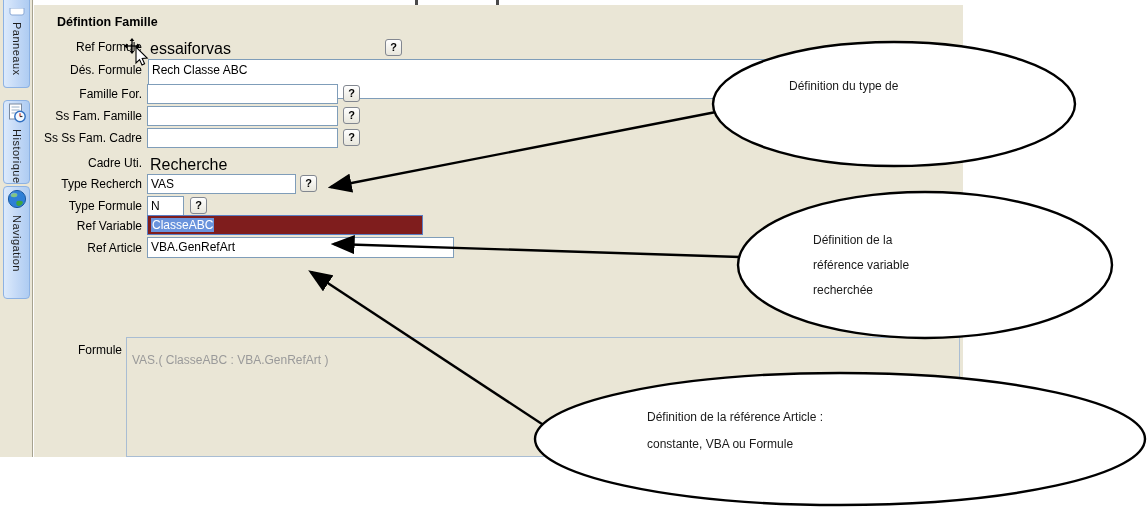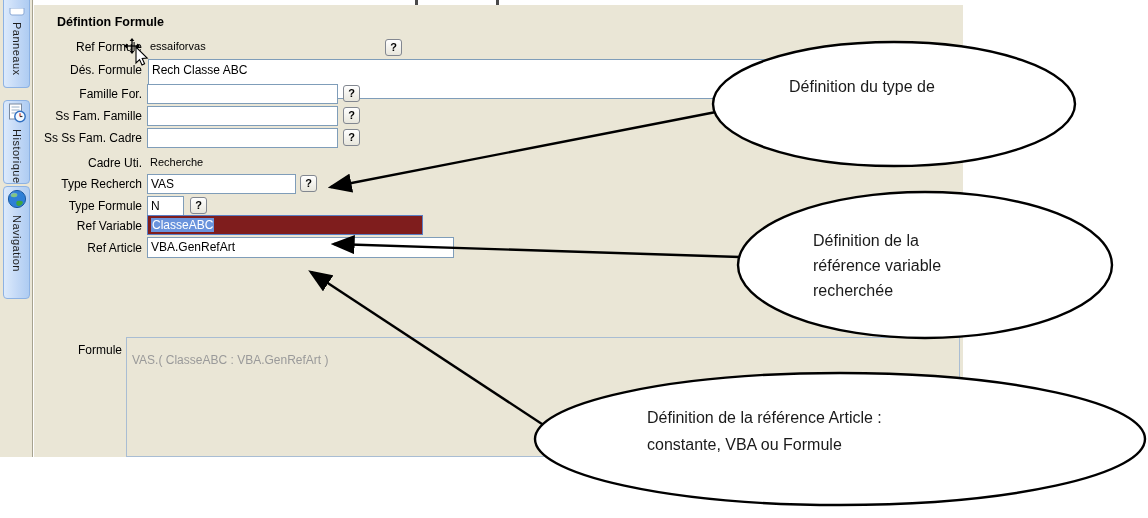--- a/index.html
+++ b/index.html
@@ -14,36 +14,36 @@
     background:linear-gradient(90deg,#DCEAFC 0%,#C2D8F6 55%,#AECCF2 100%);
     border:1px solid #8DB2E3; border-radius:4px;
     display:flex; flex-direction:column; align-items:center; padding-top:2px; }
   .vtab .tabtext { writing-mode:vertical-rl; font-size:11px; color:#1c1c1c;
     letter-spacing:0.5px; margin-top:2px; }
   .form-panel { position:absolute; left:34px; top:5px; width:929px; height:452px;
     background:#EAE6D6; }
   .form-title { position:absolute; left:57px; top:15px; font-size:12.5px; font-weight:bold; color:#000; }
   .lbl { position:absolute; left:34px; width:108px; text-align:right;
     font-size:12px; color:#000; white-space:nowrap; }
-  .val-plain { position:absolute; font-size:11px; color:#000; white-space:nowrap; }
+  .val-plain { position:absolute; font-size:16px; color:#000; white-space:nowrap; }
   .field { position:absolute; box-sizing:border-box; background:#fff;
     border:1px solid #7F9DB9; height:20px; line-height:18px;
     font-size:12px; color:#000; padding:0 3px; white-space:nowrap; overflow:hidden; }
   .field.selected { background:#7f1d1d; border-color:#5B7FC4; color:#fff; line-height:18px; }
   .field.selected .sel { background:#6A93DC; padding:0 1px; }
   .help-btn { position:absolute; width:17px; height:17px; box-sizing:border-box;
     background:linear-gradient(#ffffff,#E8E6DC); border:1px solid #828790; border-radius:3px;
     font-size:11px; font-weight:bold; color:#000; text-align:center; line-height:15px; cursor:default; }
   .formula-box { position:absolute; left:126px; top:337px; width:834px; height:120px;
     box-sizing:border-box; border:1px solid #A9BDD3; background:transparent;
     font-size:12px; color:#9A9A9A; padding:15px 5px; }
   .tick { position:absolute; top:0; width:3px; height:6px; background:#4a4a4a; }
   
   .overlay { position:absolute; left:0; top:0; width:1148px; height:518px; pointer-events:none; }
-  .co-text { position:absolute; font-size:16px; color:#1a1a1a; line-height:25px; }
+  .co-text { position:absolute; font-size:12px; color:#1a1a1a; line-height:25px; }
   .co-text span { display:block; }
 </style>
 </head>
 <body>
 
 <div id="stage">
 
   <div class="tick" style="left:415px"></div>
   <div class="tick" style="left:496px"></div>
 
@@ -78,21 +78,21 @@
           <path d="M10 12 q4 -1 6 1 q-1 4 -5 4 q-3 -2 -1 -5z" fill="#3FA63F"></path>
           <ellipse cx="7" cy="6" rx="3.4" ry="2.2" fill="#ffffff" opacity="0.35"></ellipse>
         </svg>
       </span>
       <span class="tabtext">Navigation</span>
     </div>
   </div>
 
   <div class="form-panel"></div>
 
-  <div class="form-title">Défintion Formule</div>
+  <div class="form-title">Défintion Famille</div>
 
   <div class="lbl" style="top:40px">Ref Formule</div>
   <div class="val-plain" style="left:150px;top:40px">essaiforvas</div>
   <div class="help-btn" style="left:385px;top:39px">?</div>
 
   <div class="lbl" style="top:63px">Dés. Formule</div>
   <div class="field" style="left:148px;top:59px;width:814px;height:40px;line-height:21px">Rech Classe ABC</div>
 
   <div class="lbl" style="top:87px">Famille For.</div>
   <div class="field" style="left:147px;top:84px;width:191px"></div>

